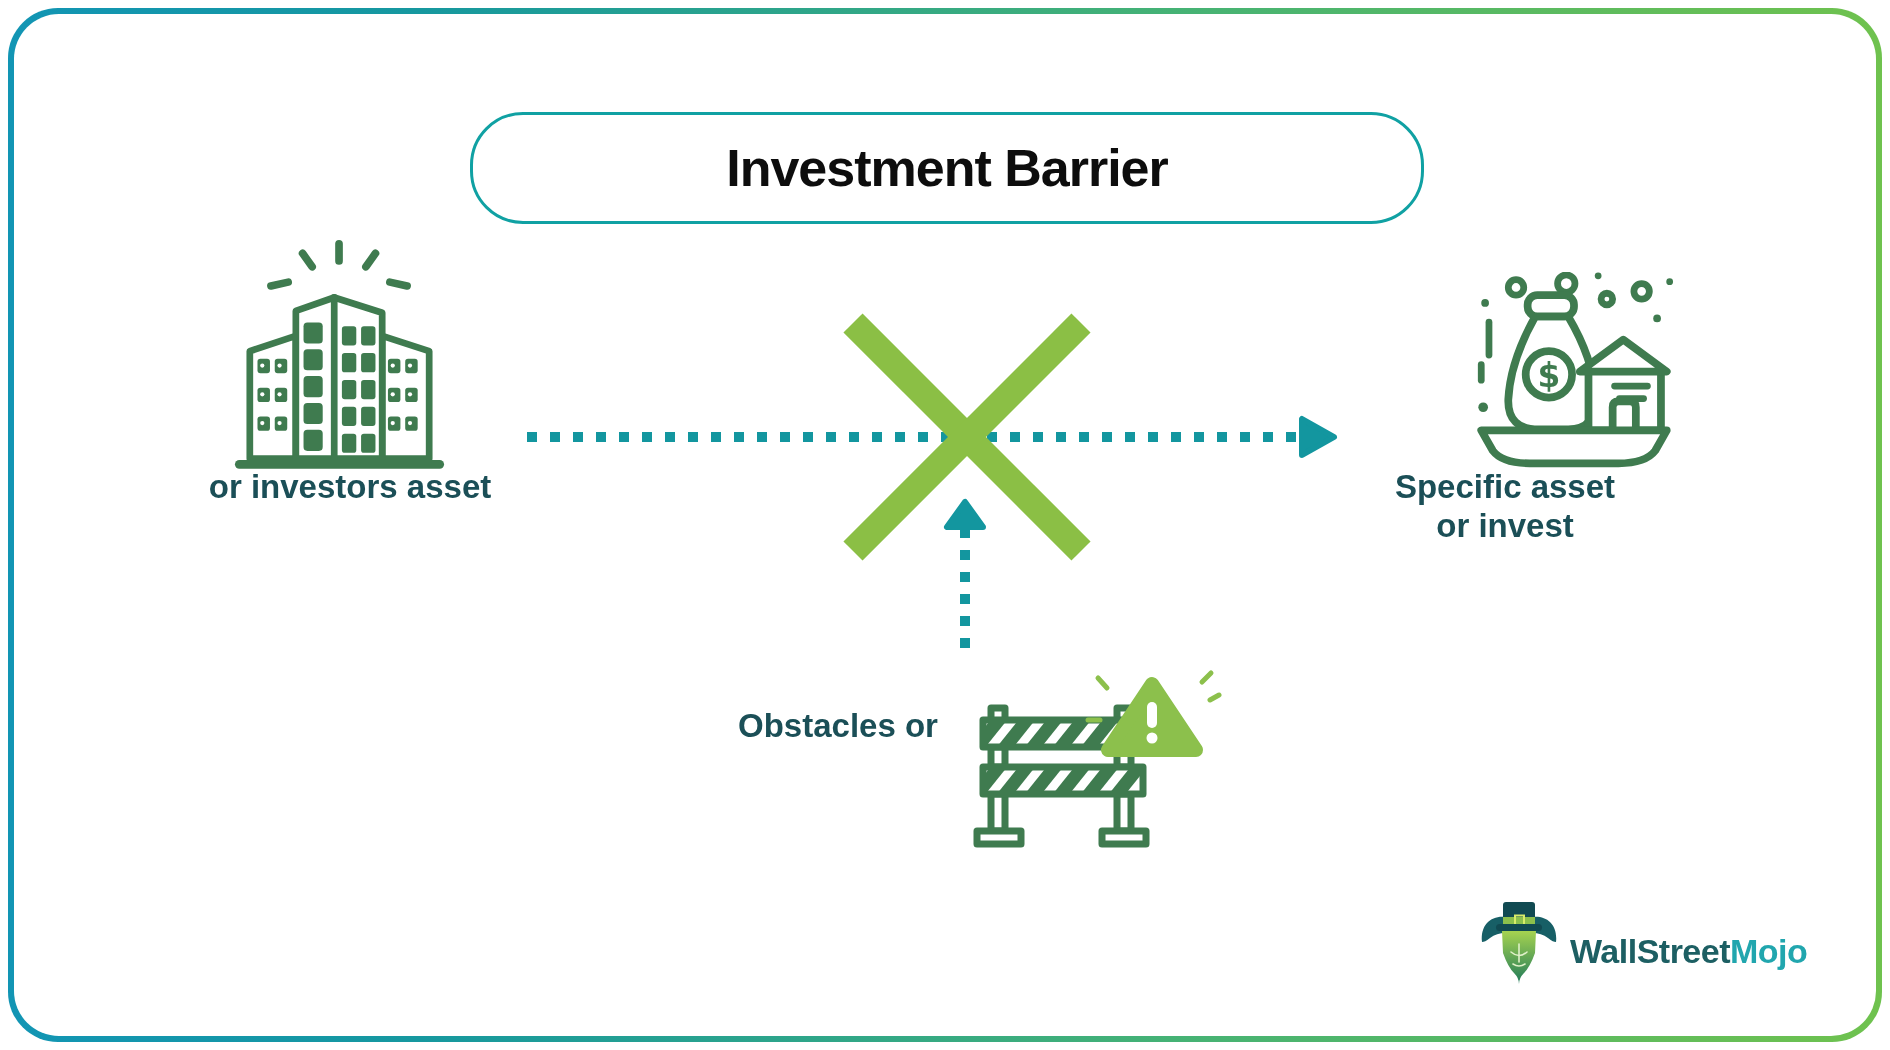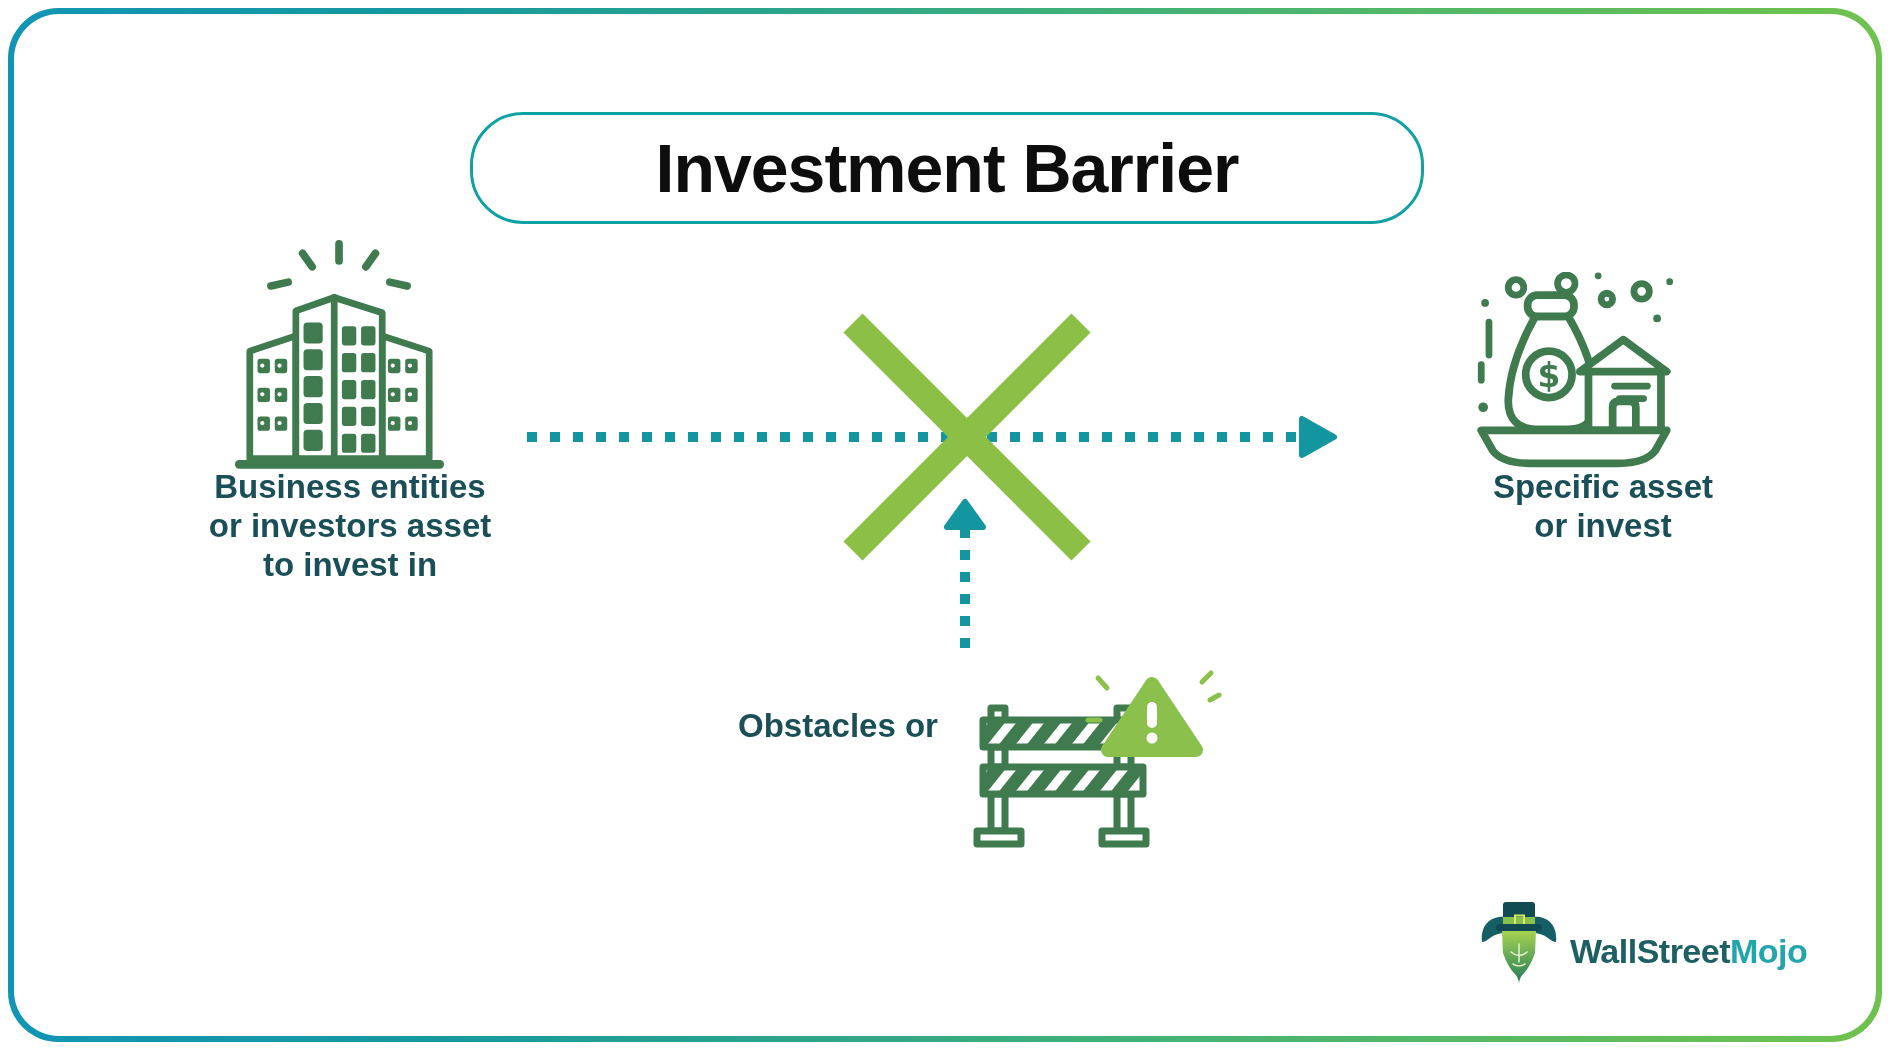--- a/index.html
+++ b/index.html
@@ -5,25 +5,25 @@
   html,body{margin:0;padding:0;background:#ffffff;}
   .canvas{position:relative;width:1890px;height:1050px;background:#ffffff;overflow:hidden;
           font-family:"Liberation Sans", sans-serif;}
   
   .frame{position:absolute;left:8px;top:8px;right:8px;bottom:8px;border-radius:50px;
          background:linear-gradient(90deg,var(--border_start) 0%,var(--border_mid) 22%,#45b275 62%,var(--border_end) 100%);}
   .frame-inner{position:absolute;left:6px;top:6px;right:6px;bottom:6px;border-radius:45px;background:#ffffff;}
   
   .title-pill{position:absolute;left:470px;top:112px;width:948px;height:106px;border-radius:53px;
               border:3px solid var(--pill_border);background:#fff;display:flex;align-items:center;justify-content:center;}
-  .title-pill h1{margin:0;font-size:68px;font-weight:700;letter-spacing:-1px;color:var(--title_text);}
+  .title-pill h1{margin:0;font-size:52px;font-weight:700;letter-spacing:-1px;color:var(--title_text);}
   
   .label{position:absolute;text-align:center;font-weight:700;color:var(--label_teal);font-size:33px;line-height:39px;}
   .label-source{left:130px;top:467px;width:440px;}
-  .label-target{left:1393px;top:467px;width:420px;}
+  .label-target{left:1295px;top:467px;width:420px;}
   .label-barrier{left:628px;top:706px;width:420px;}
   
   .icon-source{position:absolute;left:232px;top:238px;}
   .icon-target{position:absolute;left:1468px;top:272px;}
   .icon-barrier{position:absolute;left:970px;top:668px;}
   .connectors{position:absolute;left:0;top:0;}
   
   .stk{stroke:var(--icon_green);fill:none;stroke-linecap:round;stroke-linejoin:round;}
   .stk-f{stroke:var(--icon_green);fill:#ffffff;stroke-linejoin:round;}
   .fil{fill:var(--icon_green);stroke:none;}
@@ -118,23 +118,21 @@
       <rect x="110" y="148" width="15" height="20" rx="3"></rect>
         <rect x="130" y="148" width="15" height="20" rx="3"></rect>
       <rect x="110" y="176" width="15" height="20" rx="3"></rect>
         <rect x="130" y="176" width="15" height="20" rx="3"></rect>
       <rect x="110" y="204" width="15" height="20" rx="3"></rect>
         <rect x="130" y="204" width="15" height="20" rx="3"></rect>
     </g>
     <line class="stk" stroke-width="9" x1="3" y1="236" x2="212" y2="236"></line>
   </svg>
   <div class="label label-source">
-    <div>Business entities</div>
     <div>or investors asset</div>
-    <div>to invest in</div>
   </div>
 
   <svg class="icon-target" width="212" height="200" viewBox="0 0 212 207">
     <g class="stk" stroke-width="7">
       <circle cx="46" cy="16" r="8"></circle>
         <circle cx="98" cy="12" r="9"></circle>
       <circle cx="140" cy="28" r="6"></circle>
         <circle cx="176" cy="20" r="8"></circle>
       <line x1="18" y1="52" x2="18" y2="86"></line>
         <line x1="10" y1="96" x2="10" y2="112"></line>

